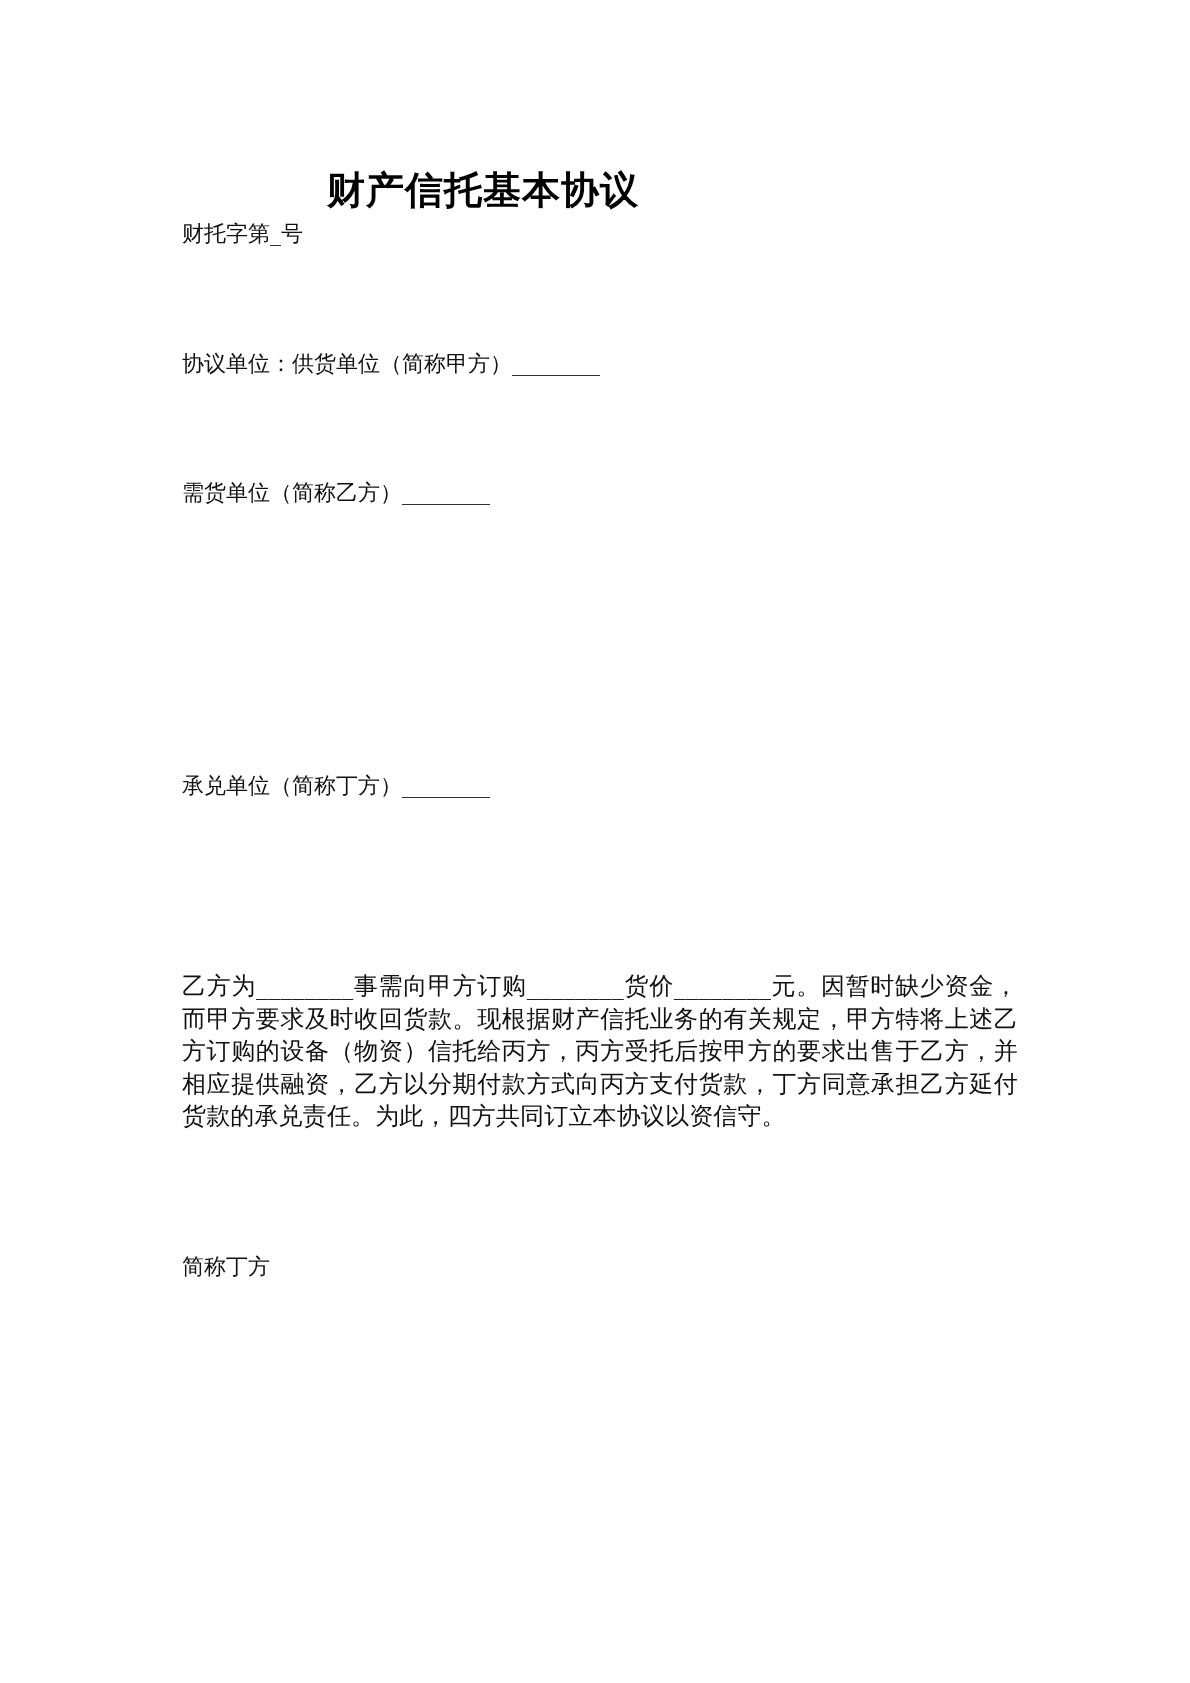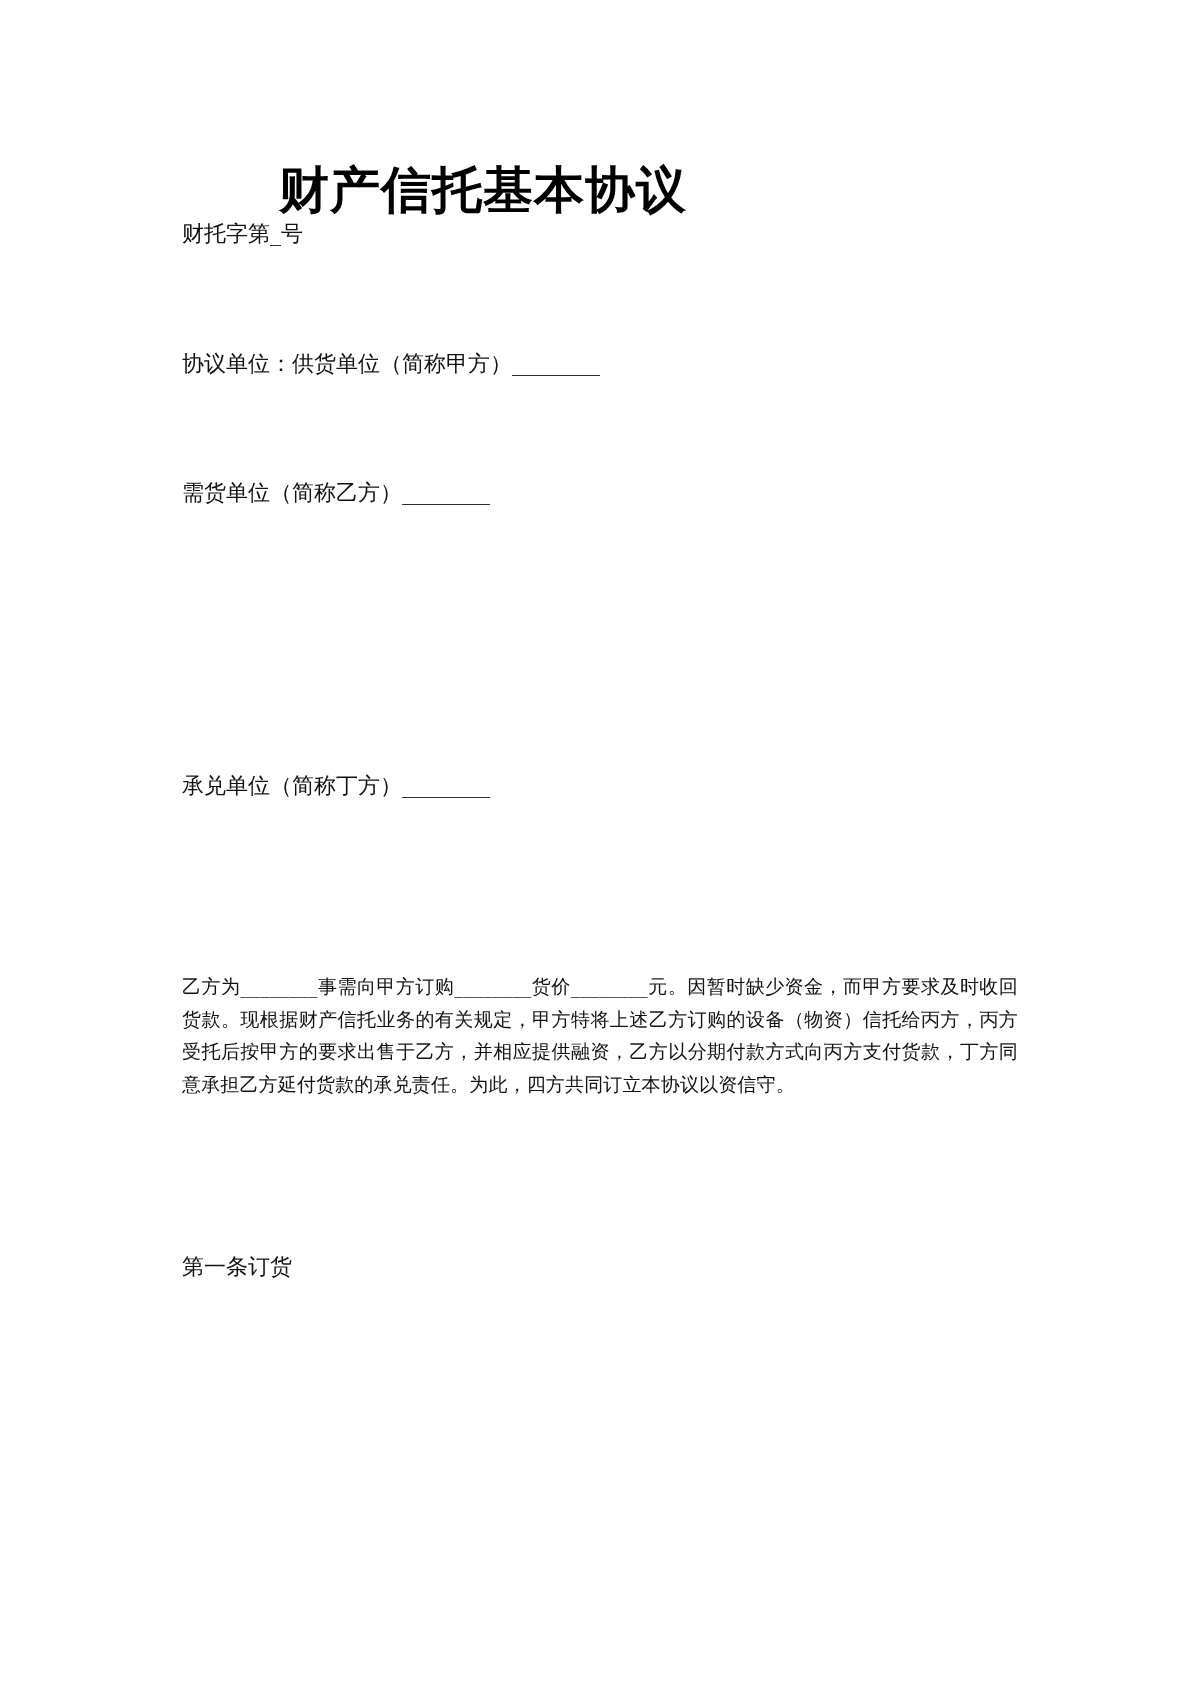--- a/index.html
+++ b/index.html
@@ -23,38 +23,38 @@
     background: #ffffff;
   }
   .title {
     position: absolute;
     left: 0;
     width: 966px;
     top: 165px;
     text-align: center;
     font-family: "DejaVu Sans", "Liberation Sans", sans-serif;
     font-weight: bold;
-    font-size: 50px;
+    font-size: 38px;
     line-height: 50px;
     color: #000000;
     letter-spacing: 1px;
   }
   .line {
     position: absolute;
     left: 182px;
     width: 836px;
     font-size: 22px;
     line-height: 32px;
     white-space: nowrap;
   }
   .para {
     position: absolute;
     left: 182px;
     width: 836px;
-    font-size: 19px;
+    font-size: 24px;
     line-height: 32.6px;
     text-align: justify;
     letter-spacing: 0.15px;
   }
 </style>
 </head>
 <body>
 
 <div class="page">
 
@@ -64,16 +64,16 @@
 
   <div class="line" style="top:348px;">协议单位：供货单位（简称甲方）________</div>
 
   <div class="line" style="top:477px;">需货单位（简称乙方）________</div>
 
 
   <div class="line" style="top:770px;">承兑单位（简称丁方）________</div>
 
   <div class="para" style="top:970px;">乙方为________事需向甲方订购________货价________元。因暂时缺少资金，而甲方要求及时收回货款。现根据财产信托业务的有关规定，甲方特将上述乙方订购的设备（物资）信托给丙方，丙方受托后按甲方的要求出售于乙方，并相应提供融资，乙方以分期付款方式向丙方支付货款，丁方同意承担乙方延付货款的承兑责任。为此，四方共同订立本协议以资信守。</div>
 
-  <div class="line" style="top:1251px;">第一条订货</div>
+  <div class="line" style="top:1251px;">简称丁方</div>
 
 
 </div>
 
 </body></html>

